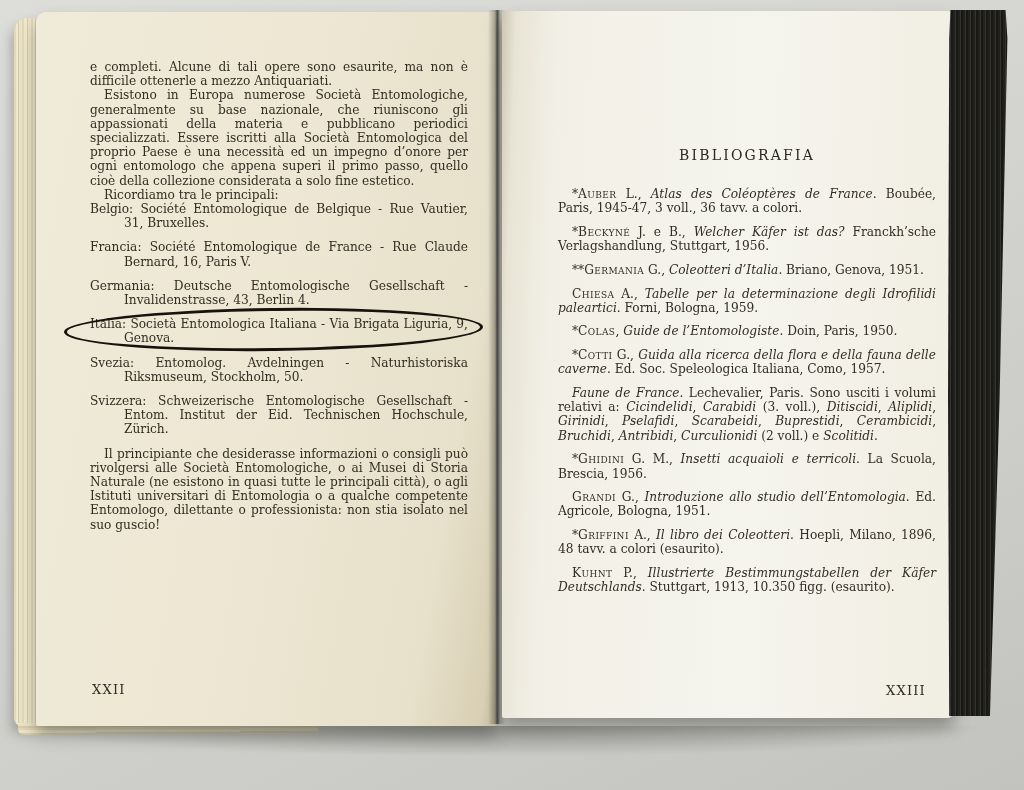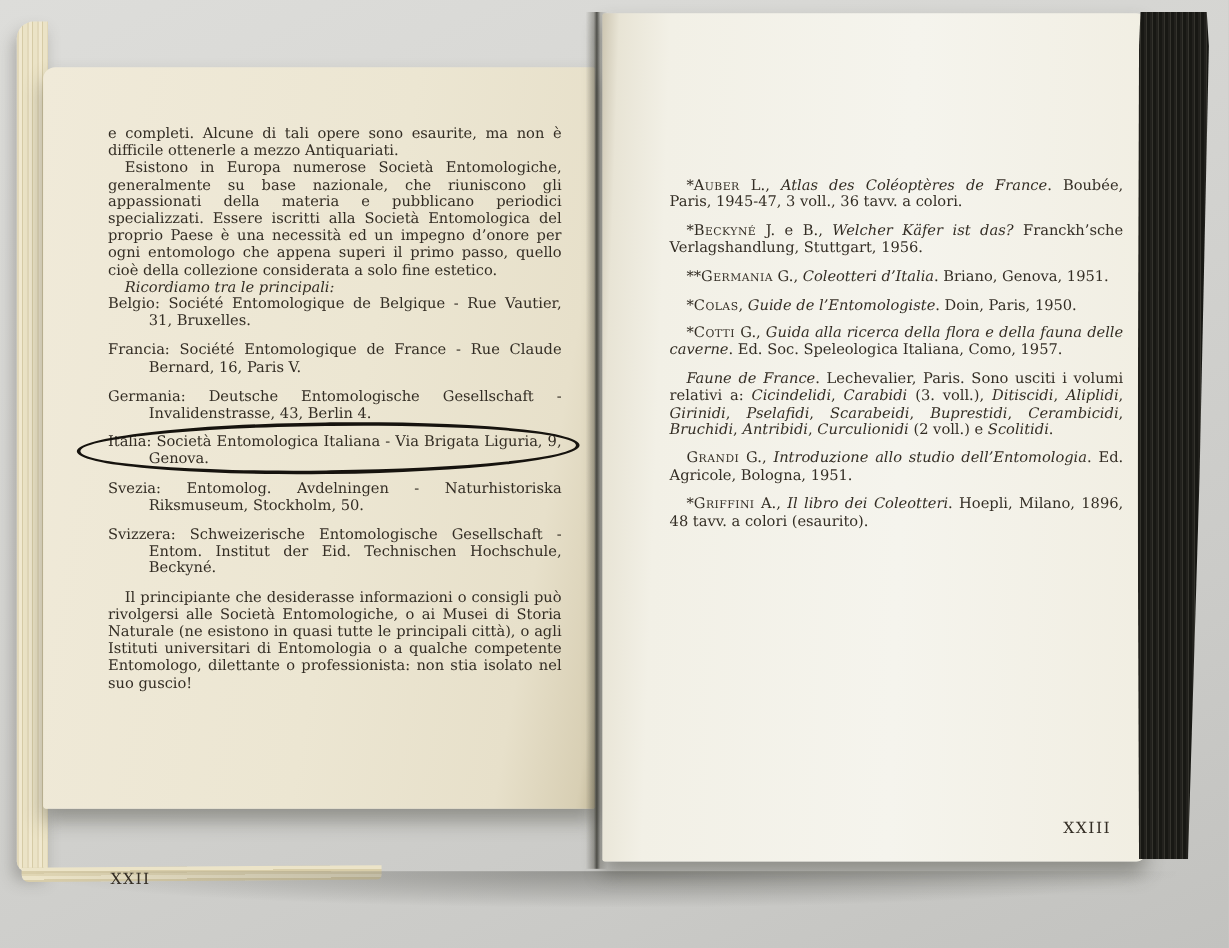--- a/index.html
+++ b/index.html
@@ -8,44 +8,44 @@
          font-family:"DejaVu Serif","Liberation Serif",serif;}
   
   .edge-stack-left{position:absolute;left:14px;top:18px;width:26px;height:708px;
          border-radius:14px 0 0 8px;
          background:repeating-linear-gradient(90deg,#e2d8b9 0 1.5px,#f0e8cf 1.5px 4px,#d6cba6 4px 5px,#ebe3c6 5px 8.5px);
          box-shadow:-3px 8px 12px rgba(75,73,65,.35);}
   .edge-stack-bottom{position:absolute;left:18px;top:722px;width:300px;height:12px;
          background:repeating-linear-gradient(0deg,#d8cda9 0 2px,#ece4c8 2px 5px,#e0d6b4 5px 7px);
          transform:rotate(-.4deg);border-radius:0 0 4px 6px;}
   .page{position:absolute;color:#332d24;}
-  .page-left{left:36px;top:12px;width:460px;height:618px;
+  .page-left{left:36px;top:12px;width:460px;height:714px;
          border-radius:10px 2px 2px 3px;
          background:linear-gradient(100deg,#f0ead9 0%,#ece6d2 55%,#e7e0ca 85%,#d8cfb4 97%,#c9bfa1 100%);
-         box-shadow:0 10px 16px rgba(70,70,62,.45);margin-top:44px;}
+         box-shadow:0 10px 16px rgba(70,70,62,.45);}
   .page-right{left:502px;top:11px;width:452px;height:707px;
          border-radius:2px 7px 7px 2px;
          background:linear-gradient(92deg,#cdc6b2 0%,#e8e4d5 3%,#f2f0e6 12%,#f5f4ed 55%,#f1eee2 100%);
          box-shadow:0 10px 16px rgba(70,70,62,.45);}
   .gutter{position:absolute;left:488px;top:10px;width:18px;height:714px;
          background:linear-gradient(90deg,rgba(58,56,46,0) 0%,rgba(58,56,46,.35) 38%,rgba(36,36,30,.75) 52%,rgba(58,56,46,.25) 68%,rgba(0,0,0,0) 100%);}
   .fore-edge{position:absolute;left:948px;top:10px;width:60px;height:706px;
          background:repeating-linear-gradient(90deg,#22211d 0 2px,#34332d 2px 3px,#181814 3px 5px);
          clip-path:polygon(4% 0,96% 0,99% 4%,86% 55%,70% 100%,2% 100%,0 55%,2% 4%);}
   .floor-shadow{position:absolute;left:30px;top:726px;width:950px;height:30px;
          background:radial-gradient(ellipse at 50% 0%,rgba(55,55,50,.38) 0%,rgba(55,55,50,.15) 45%,rgba(0,0,0,0) 72%);}
   
   .tb{position:absolute;}
   .page-left .tb{left:54px;top:48px;width:378px;}
   .page-right .tb{left:56px;top:136px;width:378px;}
   p.body,p.soc,p.bib{margin:0;font-size:12.2px;line-height:14.2px;text-align:justify;}
   .ind{text-indent:14px;}
   .mb-xl{margin-bottom:28px;}
   .mb-lg{margin-bottom:16px;}
-  .mb-md{margin-bottom:12px;font-style:italic;}
+  .mb-md{margin-bottom:12px;}
   p.soc{padding-left:34px;text-indent:-34px;margin-bottom:10px;}
   .closing{margin-top:10px;}
   h1.biblio-title{margin:0 0 24px 0;font-size:14px;font-weight:normal;letter-spacing:2.2px;
          text-align:center;color:#2e2922;}
   p.bib{text-indent:14px;margin-bottom:9.5px;}
   .intro-biblio{margin-bottom:17px;}
   .seg-i{font-style:italic;}
   .seg-sc{font-variant:small-caps;letter-spacing:.4px;}
   .pagenum{position:absolute;font-size:13px;letter-spacing:1.2px;color:#332d24;}
   .pagenum-left{left:56px;top:670px;}
@@ -69,38 +69,42 @@
     <div class="tb">
       <p class="body mb-xl">e completi. Alcune di tali opere sono esaurite, ma non è difficile ottenerle a mezzo Antiquariati.</p>
       <p class="body ind mb-lg">Esistono in Europa numerose Società Entomologiche, generalmente su base nazionale, che riuniscono gli appassionati della materia e pubblicano periodici specializzati. Essere iscritti alla Società Entomologica del proprio Paese è una necessità ed un impegno d’onore per ogni entomologo che appena superi il primo passo, quello cioè della collezione considerata a solo fine estetico.</p>
       <p class="body ind mb-md">Ricordiamo tra le principali:</p>
 
       <p class="soc"><span class="seg-n">Belgio: </span><span class="seg-n">Société Entomologique de Belgique - Rue Vautier, 31, Bruxelles.</span></p>
       <p class="soc"><span class="seg-n">Francia: </span><span class="seg-n">Société Entomologique de France - Rue Claude Bernard, 16, Paris V.</span></p>
       <p class="soc"><span class="seg-n">Germania: </span><span class="seg-n">Deutsche Entomologische Gesellschaft - Invalidenstrasse, 43, Berlin 4.</span></p>
       <p class="soc circled"><span class="seg-n">Italia: </span><span class="seg-n">Società Entomologica Italiana - Via Brigata Liguria, 9, Genova.</span><span class="ellipse"></span></p>
       <p class="soc"><span class="seg-n">Svezia: </span><span class="seg-n">Entomolog. Avdelningen - Naturhistoriska Riksmuseum, Stockholm, 50.</span></p>
-      <p class="soc"><span class="seg-n">Svizzera: </span><span class="seg-n">Schweizerische Entomologische Gesellschaft - Entom. Institut der Eid. Technischen Hochschule, Beckyné.</span></p>
+      <p class="soc"><span class="seg-n">Svizzera: </span><span class="seg-n">Schweizerische Entomologische Gesellschaft - Entom. Institut der Eid. Technischen Hochschule, Zürich.</span></p>
 
       <p class="body ind closing">Il principiante che desiderasse informazioni o consigli può rivolgersi alle Società Entomologiche, o ai Musei di Storia Naturale (ne esistono in quasi tutte le principali città), o agli Istituti universitari di Entomologia o a qualche competente Entomologo, dilettante o professionista: non stia isolato nel suo guscio!</p>
     </div>
     <div class="pagenum pagenum-left">XXII</div>
   </div>
 
   <div class="gutter"></div>
 
   <div class="page page-right">
     <div class="tb">
+      <h1 class="biblio-title">BIBLIOGRAFIA</h1>
 
       <p class="bib"><span class="seg-n">*</span><span class="seg-sc">Auber</span><span class="seg-n"> L., </span><span class="seg-i">Atlas des Coléoptères de France</span><span class="seg-n">. Boubée, Paris, 1945-47, 3 voll., 36 tavv. a colori.</span></p>
       <p class="bib"><span class="seg-n">*</span><span class="seg-sc">Beckyné</span><span class="seg-n"> J. e B., </span><span class="seg-i">Welcher Käfer ist das?</span><span class="seg-n"> Franckh’sche Verlagshandlung, Stuttgart, 1956.</span></p>
       <p class="bib"><span class="seg-n">**</span><span class="seg-sc">Germania</span><span class="seg-n"> G., </span><span class="seg-i">Coleotteri d’Italia</span><span class="seg-n">. Briano, Genova, 1951.</span></p>
+      <p class="bib"><span class="seg-sc">Chiesa</span><span class="seg-n"> A., </span><span class="seg-i">Tabelle per la determinazione degli Idrofilidi paleartici</span><span class="seg-n">. Forni, Bologna, 1959.</span></p>
       <p class="bib"><span class="seg-n">*</span><span class="seg-sc">Colas</span><span class="seg-n">, </span><span class="seg-i">Guide de l’Entomologiste</span><span class="seg-n">. Doin, Paris, 1950.</span></p>
       <p class="bib"><span class="seg-n">*</span><span class="seg-sc">Cotti</span><span class="seg-n"> G., </span><span class="seg-i">Guida alla ricerca della flora e della fauna delle caverne</span><span class="seg-n">. Ed. Soc. Speleologica Italiana, Como, 1957.</span></p>
       <p class="bib"><span class="seg-i">Faune de France</span><span class="seg-n">. Lechevalier, Paris. Sono usciti i volumi relativi a: </span><span class="seg-i">Cicindelidi</span><span class="seg-n">, </span><span class="seg-i">Carabidi</span><span class="seg-n"> (3. voll.), </span><span class="seg-i">Ditiscidi</span><span class="seg-n">, </span><span class="seg-i">Aliplidi</span><span class="seg-n">, </span><span class="seg-i">Girinidi</span><span class="seg-n">, </span><span class="seg-i">Pselafidi</span><span class="seg-n">, </span><span class="seg-i">Scarabeidi</span><span class="seg-n">, </span><span class="seg-i">Buprestidi</span><span class="seg-n">, </span><span class="seg-i">Cerambicidi</span><span class="seg-n">, </span><span class="seg-i">Bruchidi</span><span class="seg-n">, </span><span class="seg-i">Antribidi</span><span class="seg-n">, </span><span class="seg-i">Curculionidi</span><span class="seg-n"> (2 voll.) e </span><span class="seg-i">Scolitidi</span><span class="seg-n">.</span></p>
+      <p class="bib"><span class="seg-n">*</span><span class="seg-sc">Ghidini</span><span class="seg-n"> G. M., </span><span class="seg-i">Insetti acquaioli e terricoli</span><span class="seg-n">. La Scuola, Brescia, 1956.</span></p>
       <p class="bib"><span class="seg-sc">Grandi</span><span class="seg-n"> G., </span><span class="seg-i">Introduzione allo studio dell’Entomologia</span><span class="seg-n">. Ed. Agricole, Bologna, 1951.</span></p>
       <p class="bib"><span class="seg-n">*</span><span class="seg-sc">Griffini</span><span class="seg-n"> A., </span><span class="seg-i">Il libro dei Coleotteri</span><span class="seg-n">. Hoepli, Milano, 1896, 48 tavv. a colori (esaurito).</span></p>
+      <p class="bib"><span class="seg-sc">Kuhnt</span><span class="seg-n"> P., </span><span class="seg-i">Illustrierte Bestimmungstabellen der Käfer Deutschlands</span><span class="seg-n">. Stuttgart, 1913, 10.350 figg. (esaurito).</span></p>
     </div>
     <div class="pagenum pagenum-right">XXIII</div>
   </div>
 
   <div class="fore-edge"></div>
 </div>
 
 </body></html>

